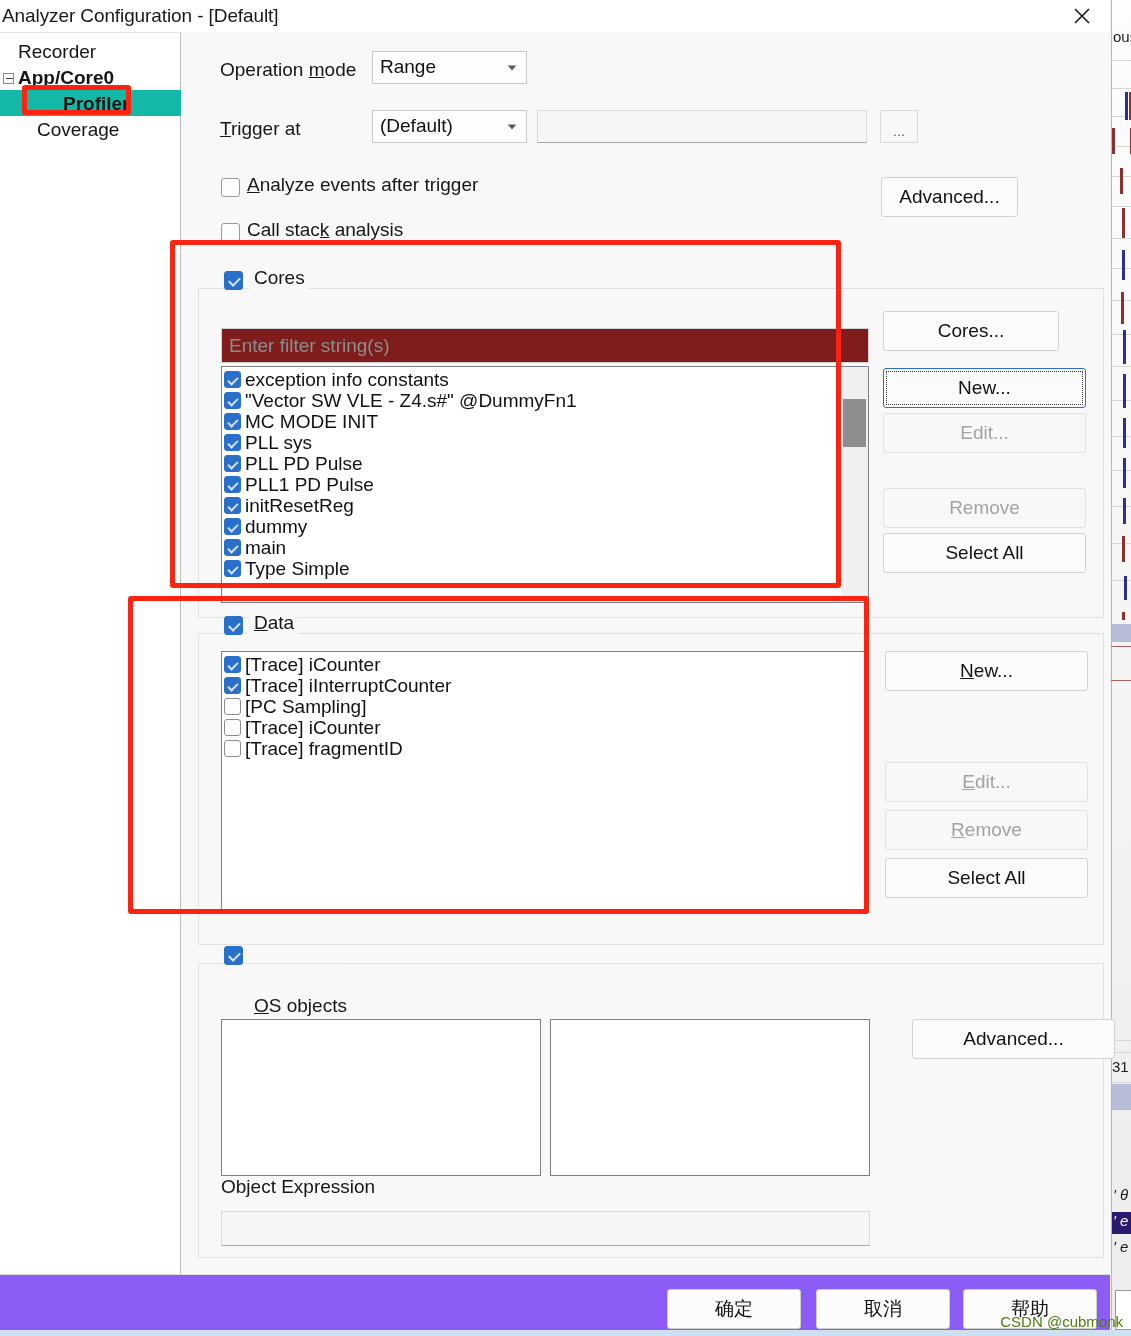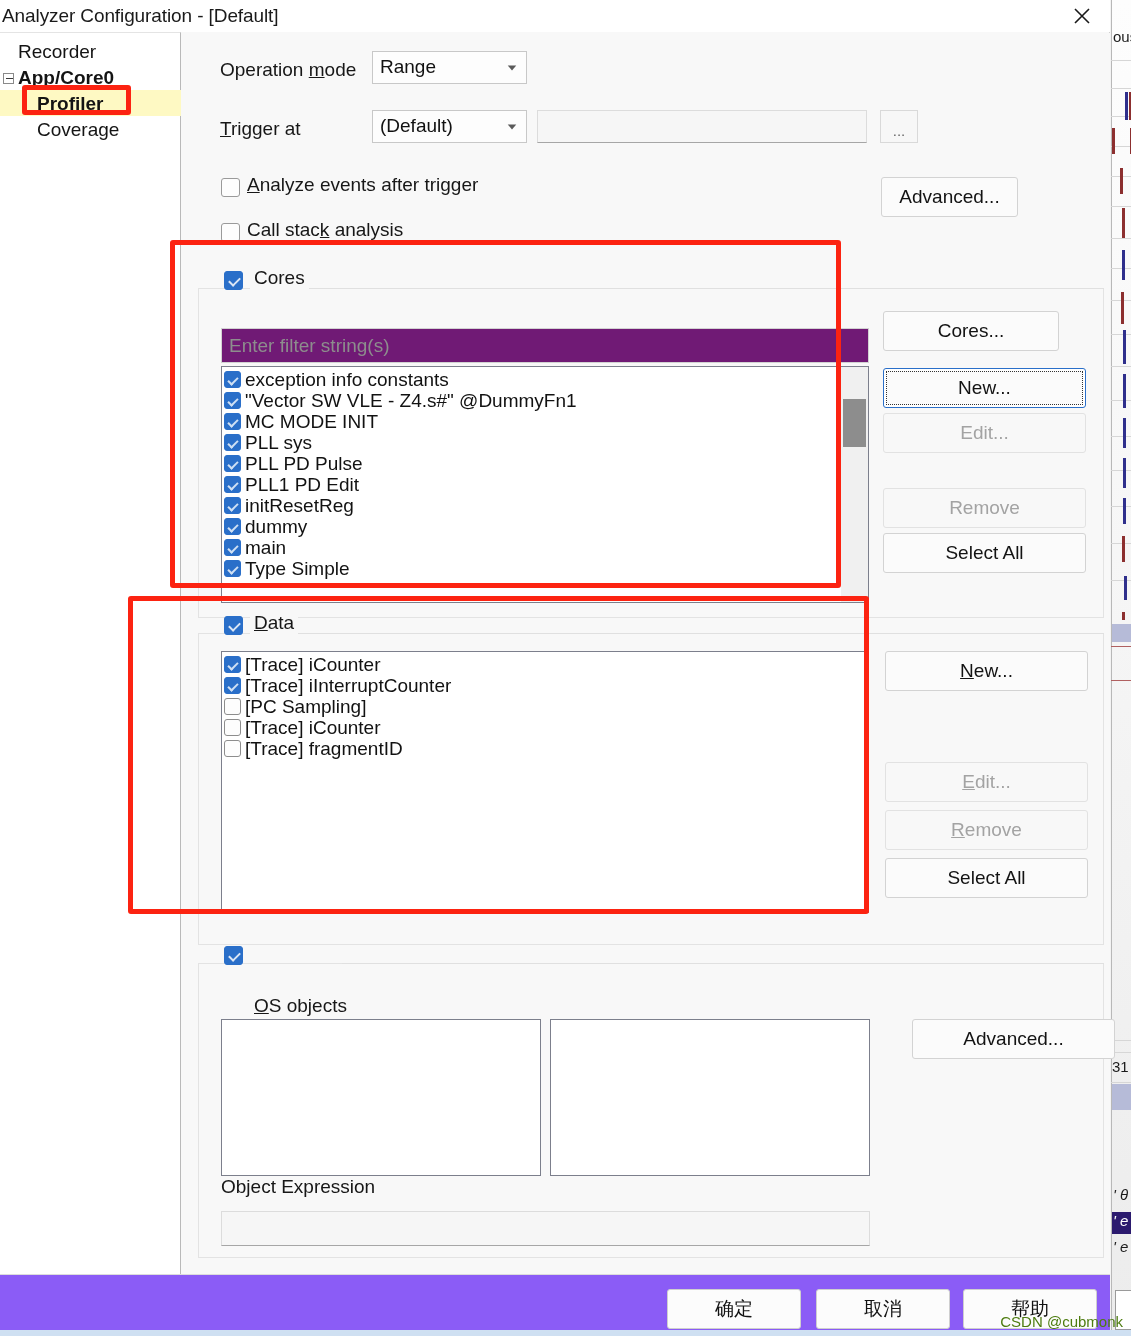--- a/index.html
+++ b/index.html
@@ -65,21 +65,21 @@
   #sidebar {
     position: absolute; left: 0; top: 32px; width: 181px; height: 1242px;
     background: #ffffff; border-right: 1px solid #b9b9b9;
     border-top: 1px solid #e4e4e4;
   }
   .tree-row {
     position: absolute; left: 0; width: 181px; height: 26px;
     display: flex; align-items: center;
     font-size: 19px; color: #141414; white-space: nowrap;
   }
-  .tree-row.selected { background: #fef9c3; }
+  .tree-row.selected { background: #14b8a6; padding-left: 26px; }
   .tree-row .lbl { line-height: 1; }
   .tree-row.bold .lbl { font-weight: bold; }
   .expander {
     position: absolute; left: 3px; top: 9px;
     width: 11px; height: 11px; border: 1px solid #8a8a8a; background: #fff;
     cursor: pointer;
   }
   .expander:after {
     content: ""; position: absolute; left: 2px; top: 4px;
     width: 7px; height: 1px; background: #3a3a3a;
@@ -114,21 +114,21 @@
     border-left: 5px solid transparent; border-right: 5px solid transparent;
     border-top: 6px solid #5a5a5a;
     transform: scale(0.85);
   }
 
   .textfield {
     position: absolute; background: #f6f6f6;
     border: 1px solid #dcdcdc; border-bottom-color: #a6a6a6;
     font-size: 18px; color: #111;
   }
-  .textfield.white { background: #701a75; border: 1px solid #d2d2d2; }
+  .textfield.white { background: #7f1d1d; border: 1px solid #d2d2d2; }
   .textfield .ph {
     position: absolute; left: 7px; top: 50%; transform: translateY(-50%);
     color: #8d8d8d; font-size: 19px; white-space: nowrap;
   }
 
   .dots-btn {
     position: absolute; background: #f7f7f7; border: 1px solid #d9d9d9;
     display: flex; align-items: flex-end; justify-content: center;
     font-size: 15px; color: #666; cursor: pointer; padding-bottom: 3px;
   }
@@ -383,21 +383,21 @@
       <div class="list-item">
           <span class="lcb on"></span>
           <span class="ltext">PLL  sys</span>
         </div>
       <div class="list-item">
           <span class="lcb on"></span>
           <span class="ltext">PLL  PD  Pulse</span>
         </div>
       <div class="list-item">
           <span class="lcb on"></span>
-          <span class="ltext">PLL1  PD  Edit</span>
+          <span class="ltext">PLL1  PD  Pulse</span>
         </div>
       <div class="list-item">
           <span class="lcb on"></span>
           <span class="ltext">initResetReg</span>
         </div>
       <div class="list-item">
           <span class="lcb on"></span>
           <span class="ltext">dummy</span>
         </div>
       <div class="list-item">

